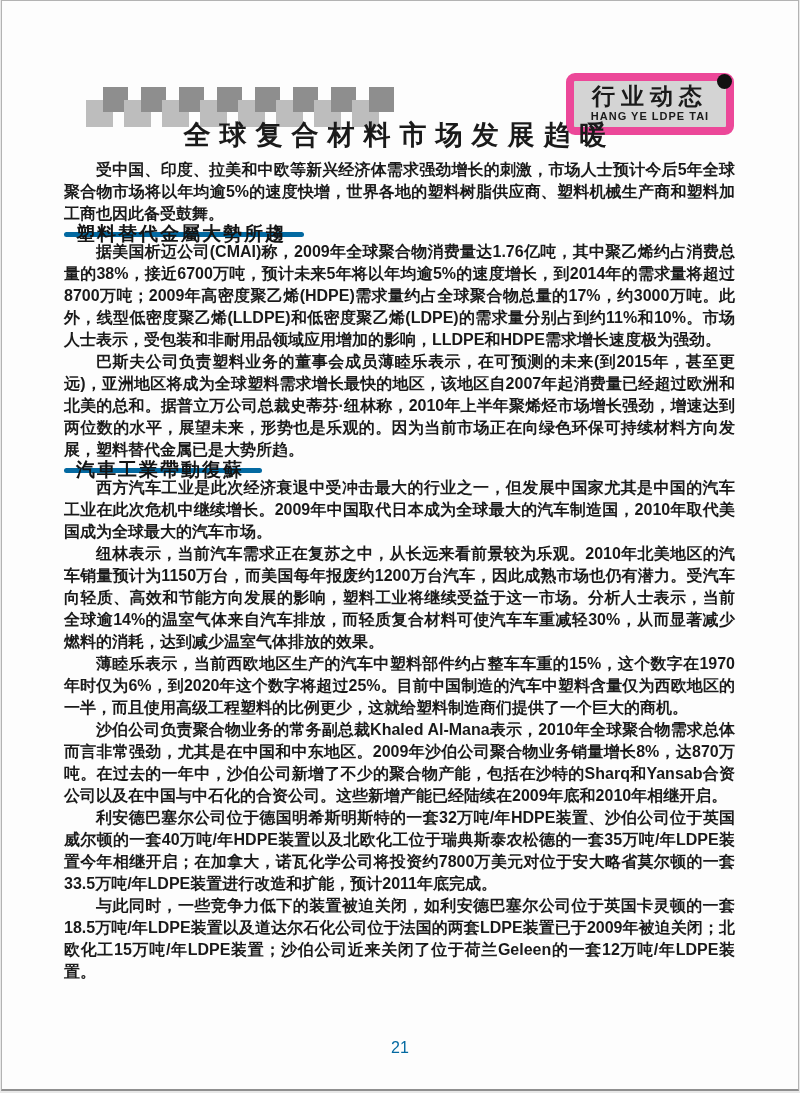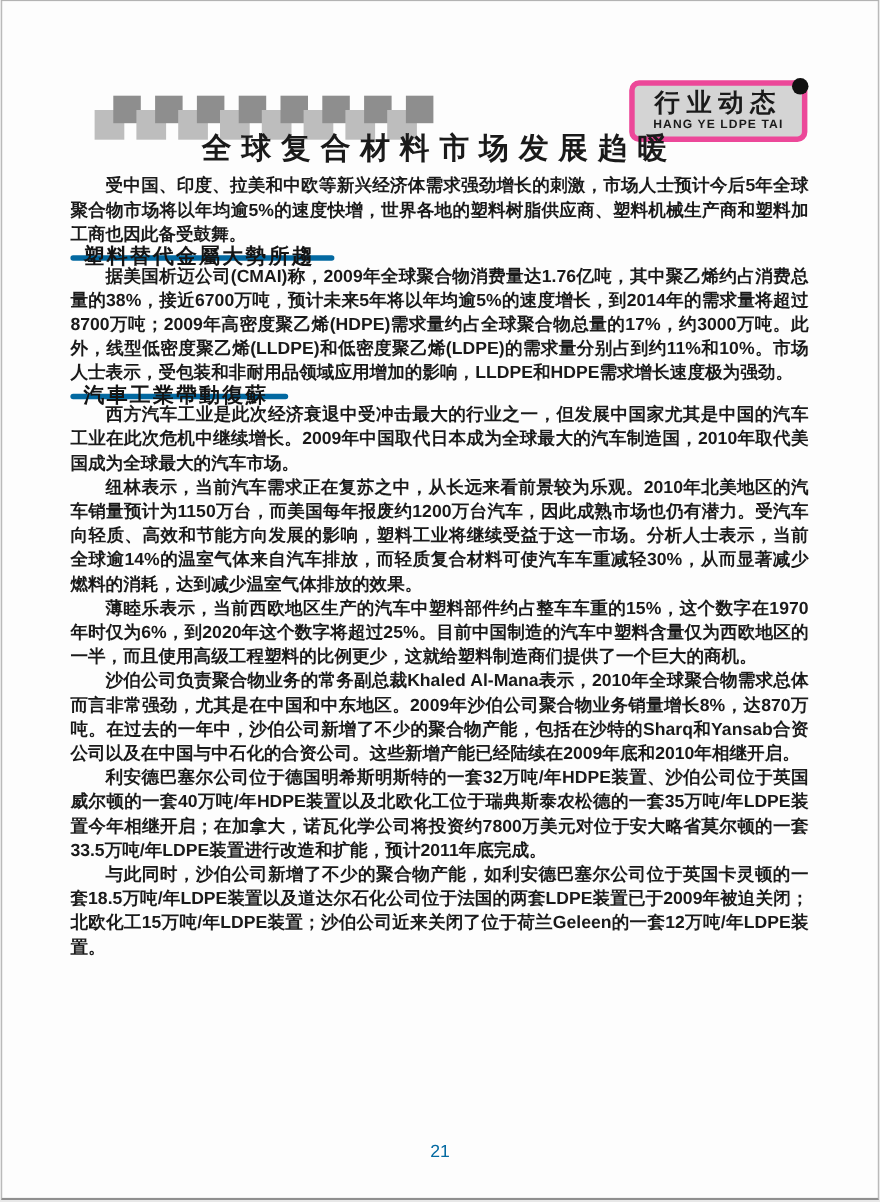--- a/index.html
+++ b/index.html
@@ -18,21 +18,21 @@
   
   .decor{position:absolute;top:86px;left:84px;width:312px;height:42px;}
   .decor .sq{position:absolute;}
   .decor .sq.light{width:27px;height:27px;background:#bdbdbd;top:13px;}
   .decor .sq.dark{width:25px;height:25px;background:#8e8e8e;top:0;}
   
   .badge{
     position:absolute;top:72px;right:64px;
     width:152px;height:46px;
     background:#d4d4d4;
-    border:5px solid #ec4899;
+    border:8px solid #ec4899;
     border-radius:9px;
     text-align:center;
   }
   .badge-dot{
     position:absolute;top:-7px;right:-6px;
     width:15px;height:15px;border-radius:50%;
     background:#111;
   }
   .badge-title{
     font-size:23px;font-weight:bold;letter-spacing:6px;
@@ -104,26 +104,27 @@
     <div class="badge-sub">HANG YE LDPE TAI</div>
   </div>
 
   <div class="content">
     <h1 class="title">全球复合材料市场发展趋暖</h1>
 
     <p class="para">受中国、印度、拉美和中欧等新兴经济体需求强劲增长的刺激，市场人士预计今后5年全球聚合物市场将以年均逾5%的速度快增，世界各地的塑料树脂供应商、塑料机械生产商和塑料加工商也因此备受鼓舞。</p>
 
     <div class="sec-head-wrap"><span class="sec-head">塑料替代金屬大勢所趨</span></div>
     <p class="para">据美国析迈公司(CMAI)称，2009年全球聚合物消费量达1.76亿吨，其中聚乙烯约占消费总量的38%，接近6700万吨，预计未来5年将以年均逾5%的速度增长，到2014年的需求量将超过8700万吨；2009年高密度聚乙烯(HDPE)需求量约占全球聚合物总量的17%，约3000万吨。此外，线型低密度聚乙烯(LLDPE)和低密度聚乙烯(LDPE)的需求量分别占到约11%和10%。市场人士表示，受包装和非耐用品领域应用增加的影响，LLDPE和HDPE需求增长速度极为强劲。</p>
+    <p class="para">巴斯夫公司负责塑料业务的董事会成员薄睦乐表示，在可预测的未来(到2015年，甚至更远)，亚洲地区将成为全球塑料需求增长最快的地区，该地区自2007年起消费量已经超过欧洲和北美的总和。据普立万公司总裁史蒂芬·纽林称，2010年上半年聚烯烃市场增长强劲，增速达到两位数的水平，展望未来，形势也是乐观的。因为当前市场正在向绿色环保可持续材料方向发展，塑料替代金属已是大势所趋。</p>
 
     <div class="sec-head-wrap"><span class="sec-head">汽車工業帶動復蘇</span></div>
     <p class="para">西方汽车工业是此次经济衰退中受冲击最大的行业之一，但发展中国家尤其是中国的汽车工业在此次危机中继续增长。2009年中国取代日本成为全球最大的汽车制造国，2010年取代美国成为全球最大的汽车市场。</p>
     <p class="para">纽林表示，当前汽车需求正在复苏之中，从长远来看前景较为乐观。2010年北美地区的汽车销量预计为1150万台，而美国每年报废约1200万台汽车，因此成熟市场也仍有潜力。受汽车向轻质、高效和节能方向发展的影响，塑料工业将继续受益于这一市场。分析人士表示，当前全球逾14%的温室气体来自汽车排放，而轻质复合材料可使汽车车重减轻30%，从而显著减少燃料的消耗，达到减少温室气体排放的效果。</p>
     <p class="para">薄睦乐表示，当前西欧地区生产的汽车中塑料部件约占整车车重的15%，这个数字在1970年时仅为6%，到2020年这个数字将超过25%。目前中国制造的汽车中塑料含量仅为西欧地区的一半，而且使用高级工程塑料的比例更少，这就给塑料制造商们提供了一个巨大的商机。</p>
 
     <p class="para">沙伯公司负责聚合物业务的常务副总裁Khaled Al-Mana表示，2010年全球聚合物需求总体而言非常强劲，尤其是在中国和中东地区。2009年沙伯公司聚合物业务销量增长8%，达870万吨。在过去的一年中，沙伯公司新增了不少的聚合物产能，包括在沙特的Sharq和Yansab合资公司以及在中国与中石化的合资公司。这些新增产能已经陆续在2009年底和2010年相继开启。</p>
     <p class="para">利安德巴塞尔公司位于德国明希斯明斯特的一套32万吨/年HDPE装置、沙伯公司位于英国威尔顿的一套40万吨/年HDPE装置以及北欧化工位于瑞典斯泰农松德的一套35万吨/年LDPE装置今年相继开启；在加拿大，诺瓦化学公司将投资约7800万美元对位于安大略省莫尔顿的一套33.5万吨/年LDPE装置进行改造和扩能，预计2011年底完成。</p>
-    <p class="para">与此同时，沙伯公司新增了不少的聚合物产能，如利安德巴塞尔公司位于英国卡灵顿的一套18.5万吨/年LDPE装置以及道达尔石化公司位于法国的两套LDPE装置已于2009年被迫关闭；北欧化工15万吨/年LDPE装置；沙伯公司近来关闭了位于荷兰Geleen的一套12万吨/年LDPE装置。</p>
+    <p class="para">与此同时，一些竞争力低下的装置被迫关闭，如利安德巴塞尔公司位于英国卡灵顿的一套18.5万吨/年LDPE装置以及道达尔石化公司位于法国的两套LDPE装置已于2009年被迫关闭；北欧化工15万吨/年LDPE装置；沙伯公司近来关闭了位于荷兰Geleen的一套12万吨/年LDPE装置。</p>
   </div>
 
   <div class="page-number">21</div>
 
 </div>
 
 </body></html>

